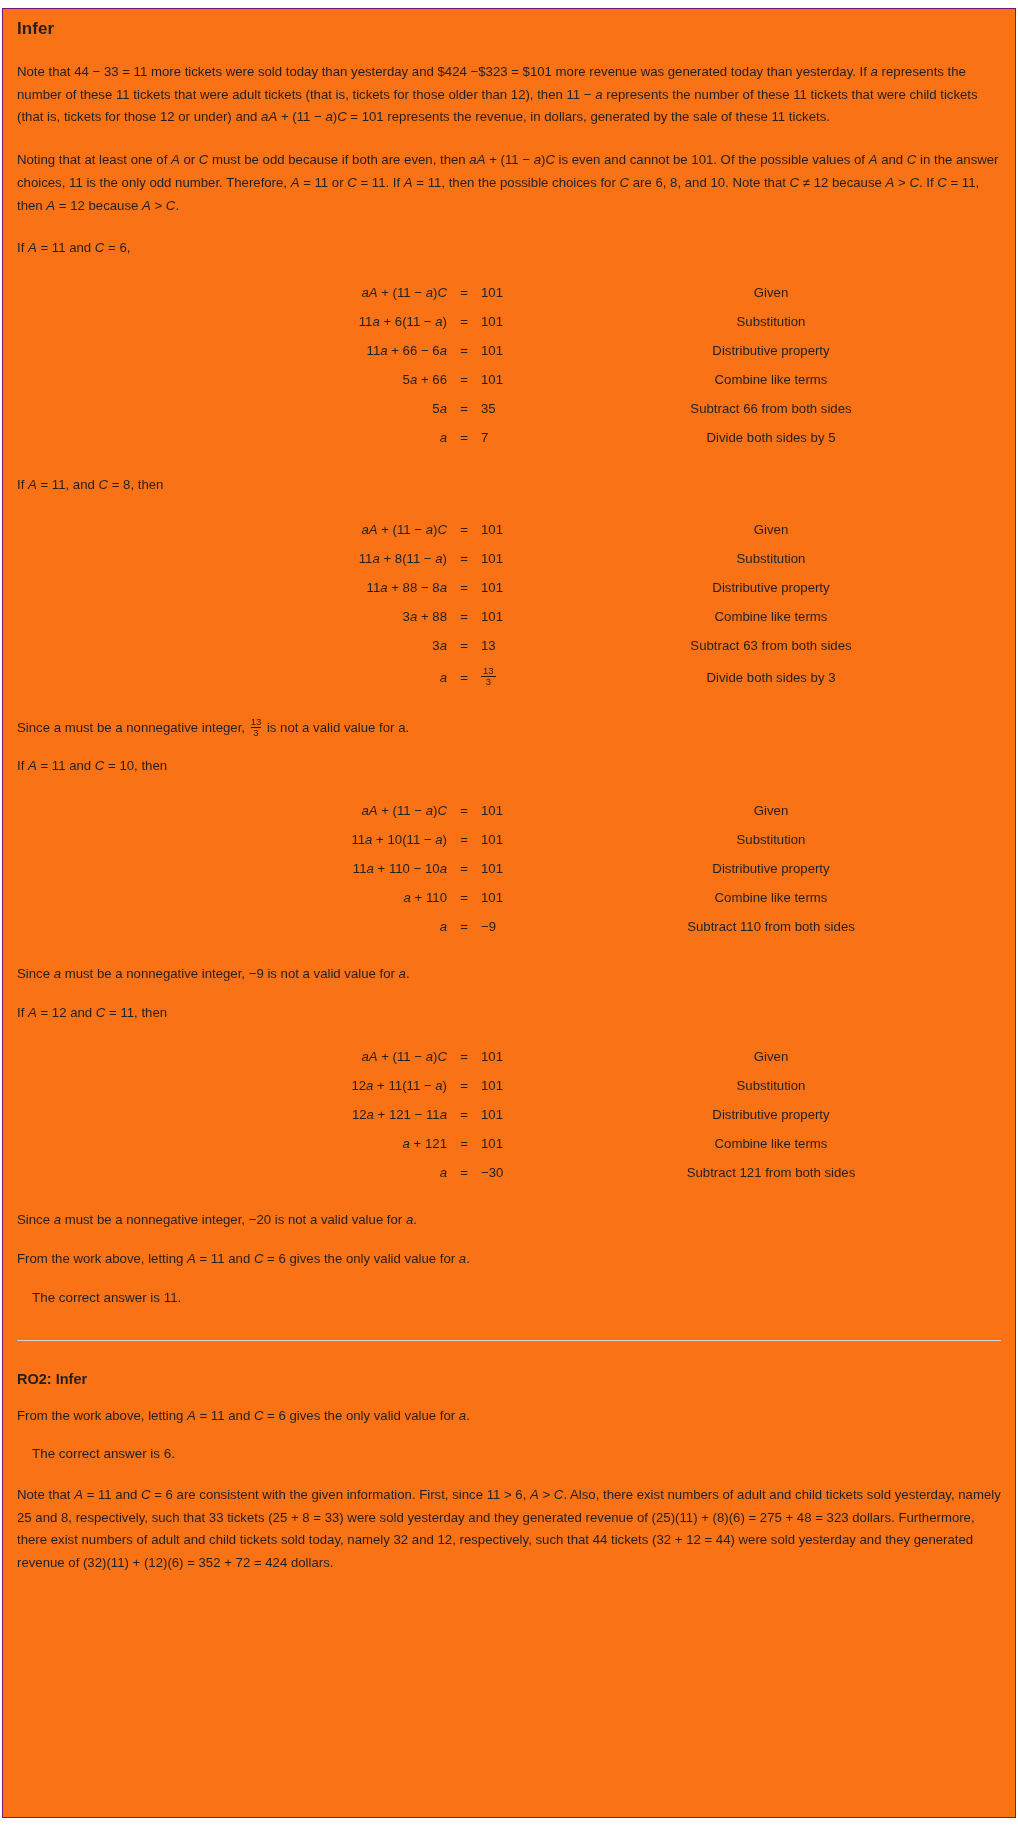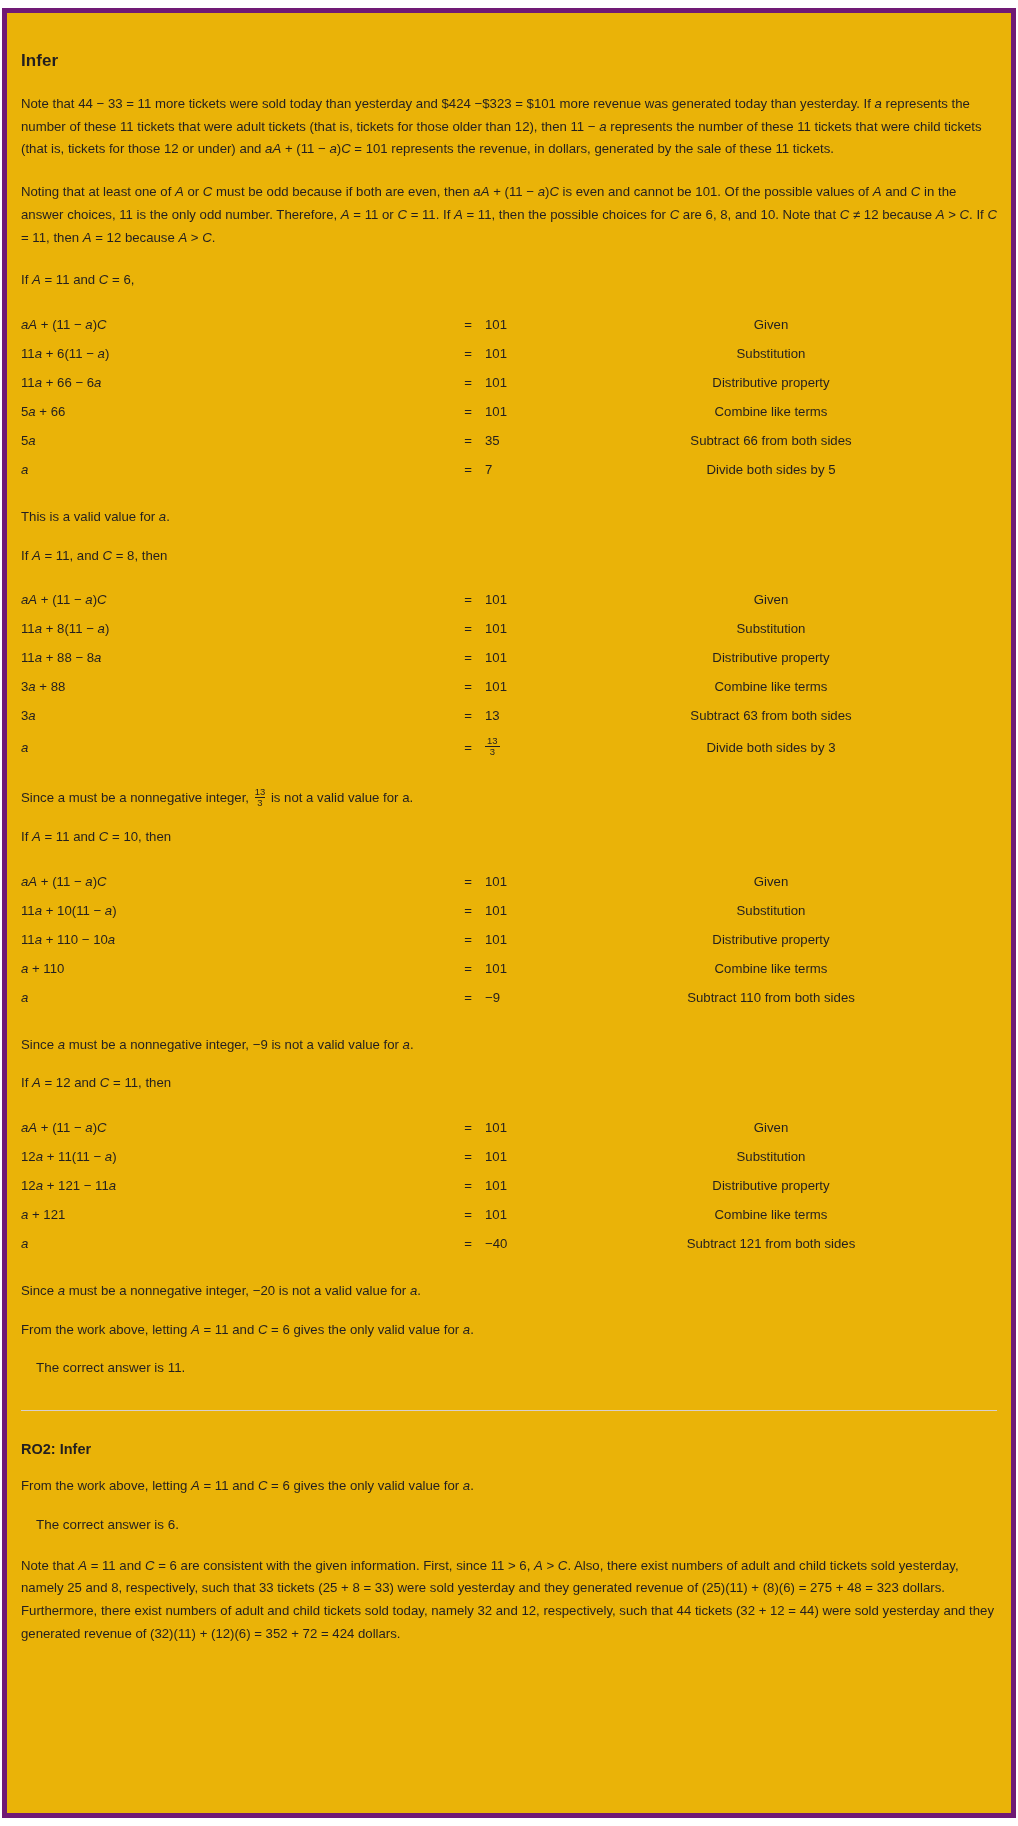--- a/index.html
+++ b/index.html
@@ -11,24 +11,24 @@
   body {
     width: 1018px;
     font-family: "Liberation Sans", sans-serif;
     color: #231f20;
   }
 
   
   .top-gap { height: 8px; background: #ffffff; }
 
   .panel {
-    background: #eab308;
-    border: 5px solid #701a75;
+    background: #f97316;
+    border: 1px solid #701a75;
     margin: 0 2px 0 2px;
-    padding: 32px 14px 20px 14px;
+    padding: 4px 14px 20px 14px;
     min-height: 1810px;
   }
 
   h1.section-title {
     font-size: 17px;
     font-weight: bold;
     margin: 6px 0 22px 0;
     letter-spacing: 0.1px;
     color: #231f20;
   }
@@ -67,21 +67,21 @@
     margin: 18px 0 22px 0;
     width: 100%;
   }
   table.eq td {
     font-size: 13.2px;
     padding: 7px 0;
     vertical-align: middle;
     color: #231f20;
   }
   td.lhs {
-    text-align: left;
+    text-align: right;
     width: 430px;
     white-space: nowrap;
     padding-right: 0;
   }
   td.rel {
     text-align: center;
     width: 34px;
   }
   td.rhs {
     text-align: left;
@@ -186,23 +186,20 @@
     </tr>
     <tr>
       <td class="lhs"><i>a</i></td>
       <td class="rel">=</td>
       <td class="rhs">7</td>
       <td class="reason">Divide both sides by 5</td>
     </tr>
   </tbody>
     </table>
 
-  <p class="para tight">
-    This is a valid value for <i>a</i>.
-  </p>
 
   <p class="para tight">
     If <i>A</i> = 11, and <i>C</i> = 8, then
   </p>
 
   <table class="eq">
     <tbody>
         <tr>
       <td class="lhs"><i>aA</i> + (11 − <i>a</i>)<i>C</i></td>
       <td class="rel">=</td>
@@ -320,21 +317,21 @@
     </tr>
     <tr>
       <td class="lhs"><i>a</i> + 121</td>
       <td class="rel">=</td>
       <td class="rhs">101</td>
       <td class="reason">Combine like terms</td>
     </tr>
     <tr>
       <td class="lhs"><i>a</i></td>
       <td class="rel">=</td>
-      <td class="rhs">−40</td>
+      <td class="rhs">−30</td>
       <td class="reason">Subtract 121 from both sides</td>
     </tr>
   </tbody>
     </table>
 
   <p class="para tight">
     Since <i>a</i> must be a nonnegative integer, −20 is not a valid value for <i>a</i>.
   </p>
 
 

